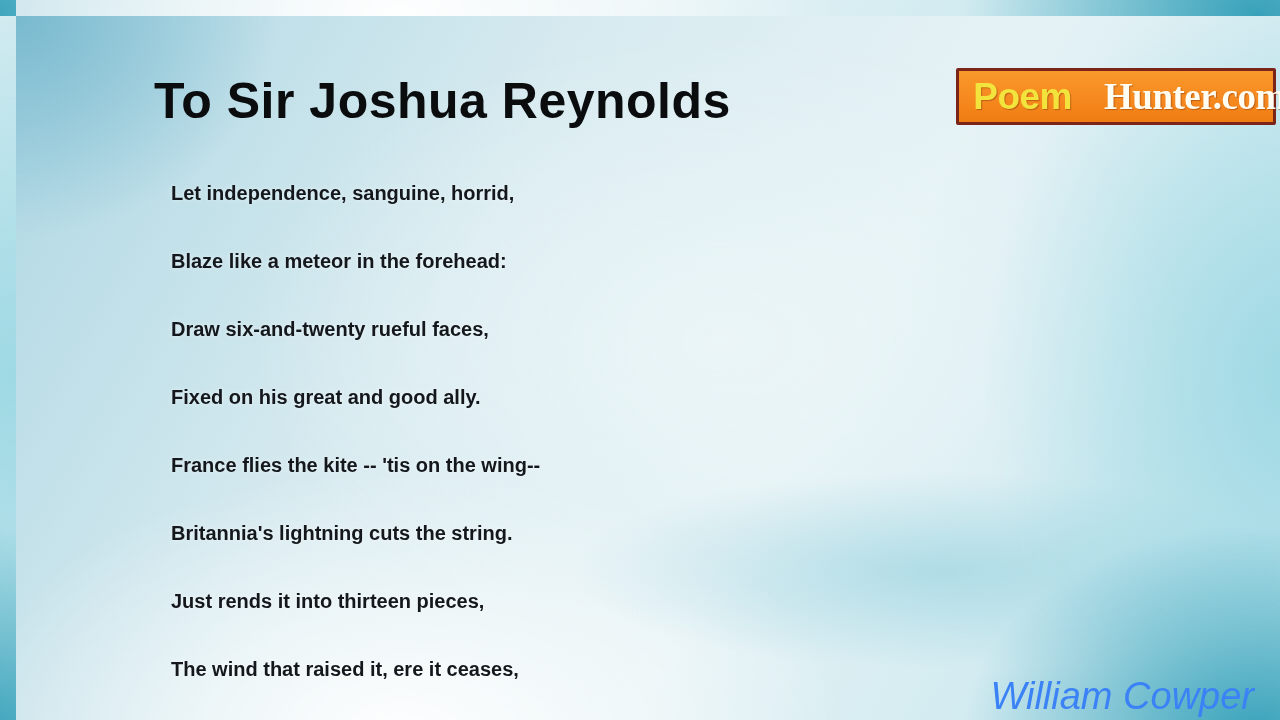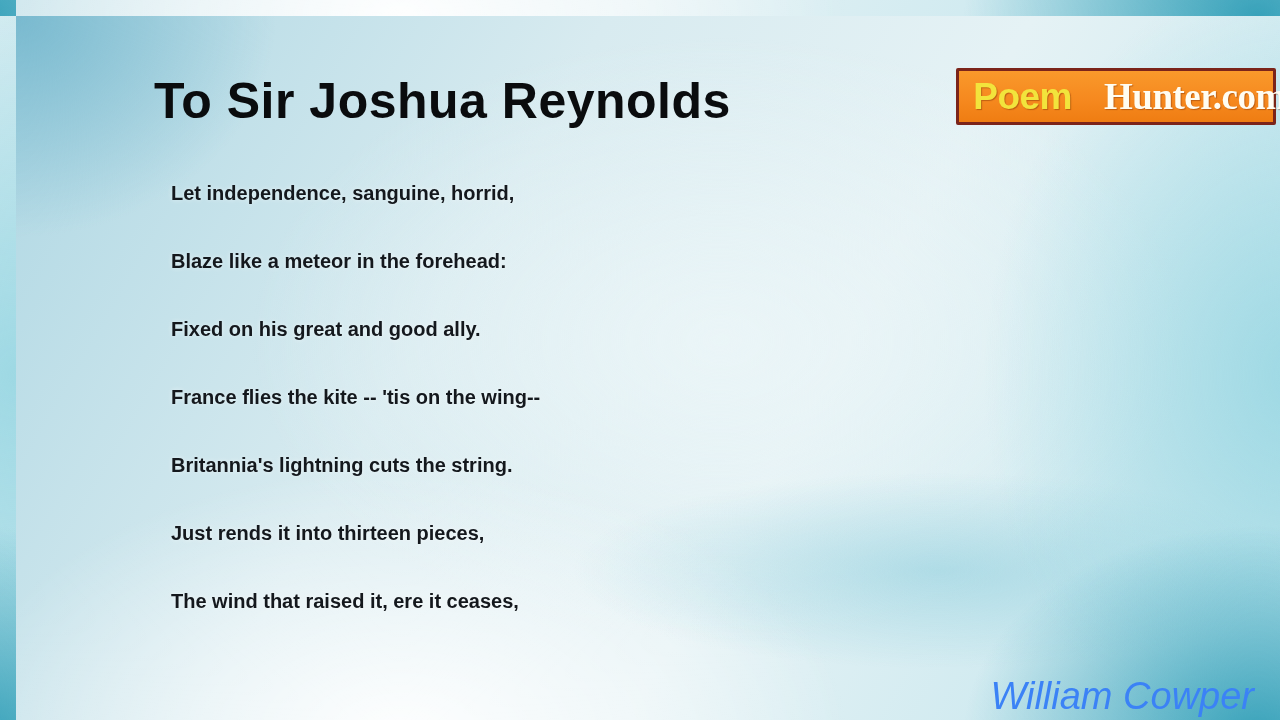--- a/index.html
+++ b/index.html
@@ -78,20 +78,21 @@
 <h1 class="poem-title">To Sir Joshua Reynolds</h1>
 
 <div class="brand-badge">
   <span class="brand-first">Poem</span>
     <span class="brand-rest">Hunter.com</span>
 </div>
 
 <div class="poem-body">
   <div class="poem-line">Let independence, sanguine, horrid,</div>
   <div class="poem-line">Blaze like a meteor in the forehead:</div>
+  <div class="poem-line">Draw six-and-twenty rueful faces,</div>
   <div class="poem-line">Fixed on his great and good ally.</div>
   <div class="poem-line">France flies the kite -- 'tis on the wing--</div>
   <div class="poem-line">Britannia's lightning cuts the string.</div>
   <div class="poem-line">Just rends it into thirteen pieces,</div>
   <div class="poem-line">The wind that raised it, ere it ceases,</div>
 </div>
 
 <div class="author-signature">William Cowper</div>
 
 </body></html>

